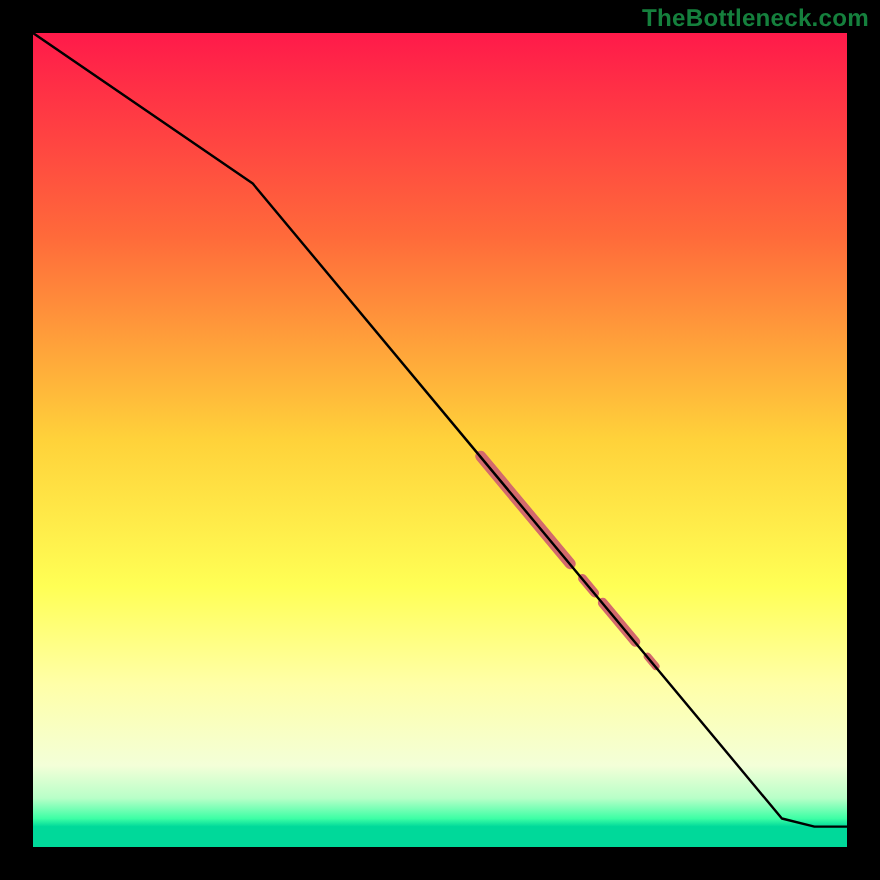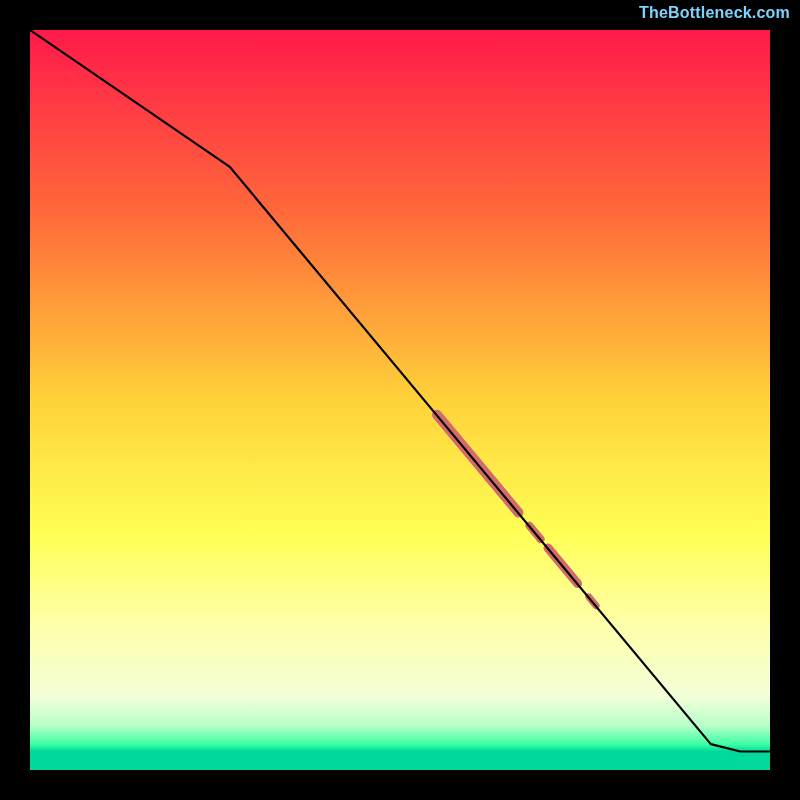--- a/index.html
+++ b/index.html
@@ -14,22 +14,22 @@
   .stage {
     position: relative;
     width: 800px;
     height: 800px;
     background: #000;
   }
   .watermark {
     position: absolute;
     top: 4px;
     right: 10px;
-    color: #7dd3fc;
-    font-size: 16px;
+    color: #15803d;
+    font-size: 22px;
     font-weight: 600;
     letter-spacing: 0.2px;
     user-select: none;
     z-index: 10;
   }
   svg.plot {
     position: absolute;
     top: 0;
     left: 0;
   }

